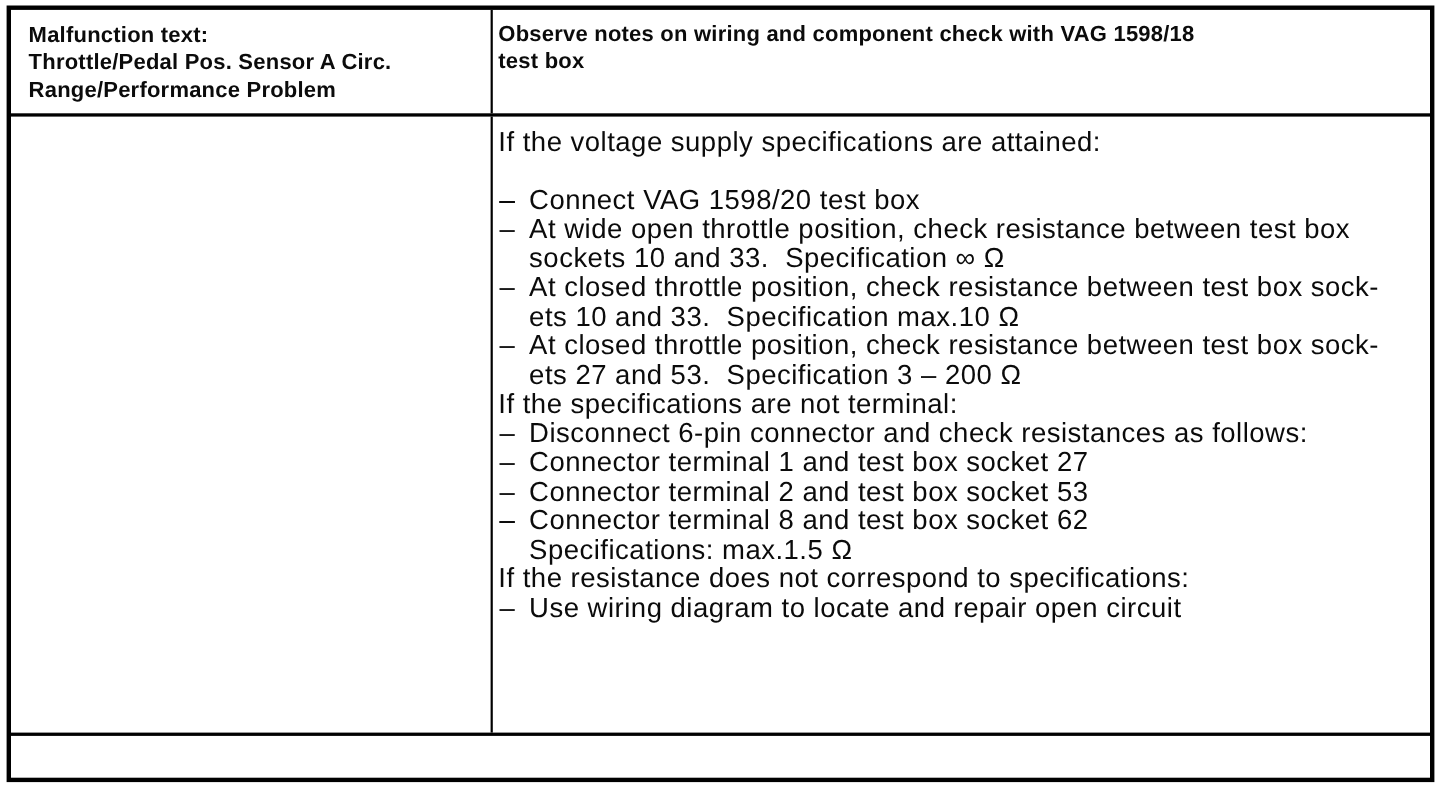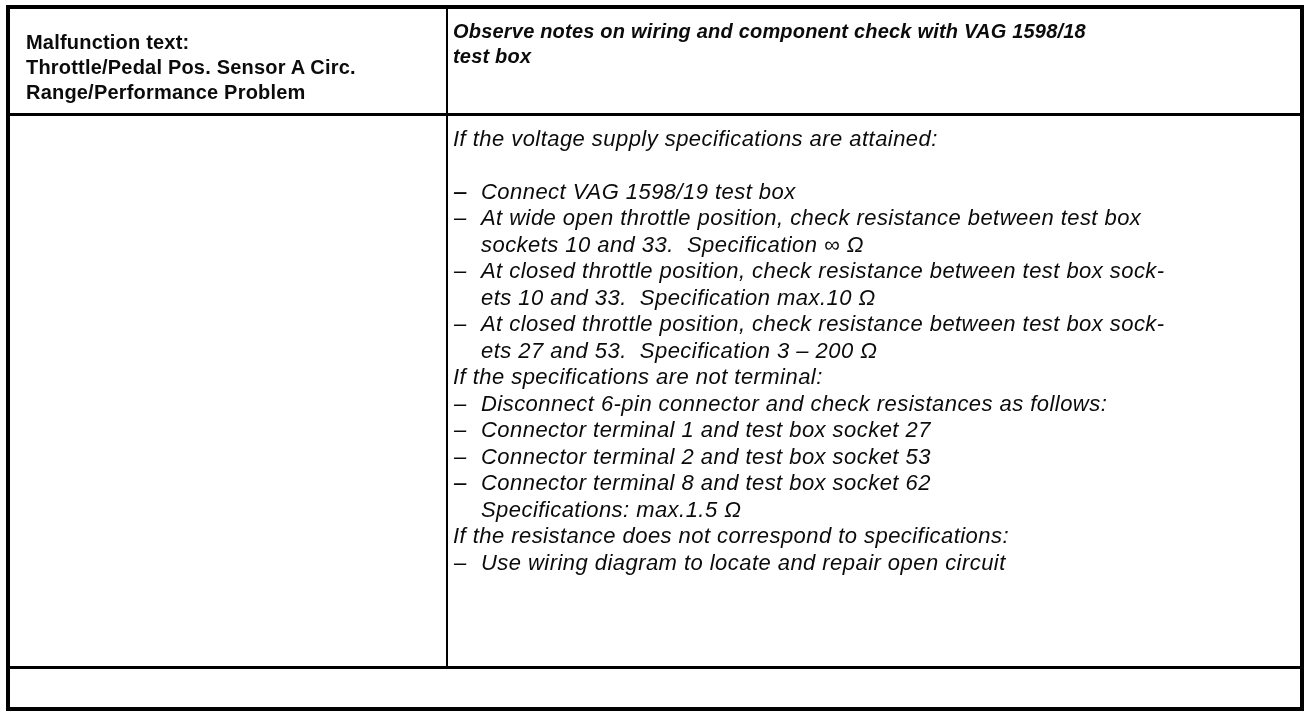--- a/index.html
+++ b/index.html
@@ -48,36 +48,35 @@
     height: 38px;
     flex: none;
   }
   .cell {
     box-sizing: border-box;
   }
   .cell-left {
     width: 438px;
     flex: none;
     border-right: 2px solid #000000;
-    padding: 21px 2px 8px 16px;
+    padding: 11px 2px 8px 16px;
   }
   .cell-right {
     flex: 1;
     padding: 10px 14px 8px 5px;
-    font-style: italic;
   }
   .header-text {
     font-weight: bold;
     font-size: 20px;
     line-height: 25px;
     letter-spacing: 0.2px;
     white-space: pre-line;
   }
   .procedure {
-    font-size: 22px;
+    font-size: 25px;
     line-height: 26.5px;
     letter-spacing: 0.45px;
   }
   .line {
     white-space: pre-wrap;
   }
   .line.dash {
     position: relative;
     padding-left: 28px;
   }
@@ -107,21 +106,21 @@
 test box</div>
     </div>
 
     <div class="row row-body">
       <div class="cell cell-left"></div>
       <div class="cell cell-right procedure">
         <div id="procedure-list">
             <div class="line plain gap"><span>If the voltage supply specifications are attained:</span></div>
             <div class="line dash"><span class="marker">–</span></div>
             <div class="line dash"><span class="marker">–</span></div>
-            <div class="line dash"><span class="marker">–</span><span>Connect VAG 1598/19 test box</span></div>
+            <div class="line dash"><span class="marker">–</span><span>Connect VAG 1598/20 test box</span></div>
             <div class="line dash"><span class="marker">–</span><span>At wide open throttle position, check resistance between test box
 sockets 10 and 33.  Specification ∞ Ω</span></div>
             <div class="line dash"><span class="marker">–</span><span>At closed throttle position, check resistance between test box sock-
 ets 10 and 33.  Specification max.10 Ω</span></div>
             <div class="line dash"><span class="marker">–</span><span>At closed throttle position, check resistance between test box sock-
 ets 27 and 53.  Specification 3 – 200 Ω</span></div>
             <div class="line plain"><span>If the specifications are not terminal:</span></div>
             <div class="line dash"><span class="marker">–</span><span>Disconnect 6-pin connector and check resistances as follows:</span></div>
             <div class="line dash"><span class="marker">–</span><span>Connector terminal 1 and test box socket 27</span></div>
             <div class="line dash"><span class="marker">–</span><span>Connector terminal 2 and test box socket 53</span></div>

